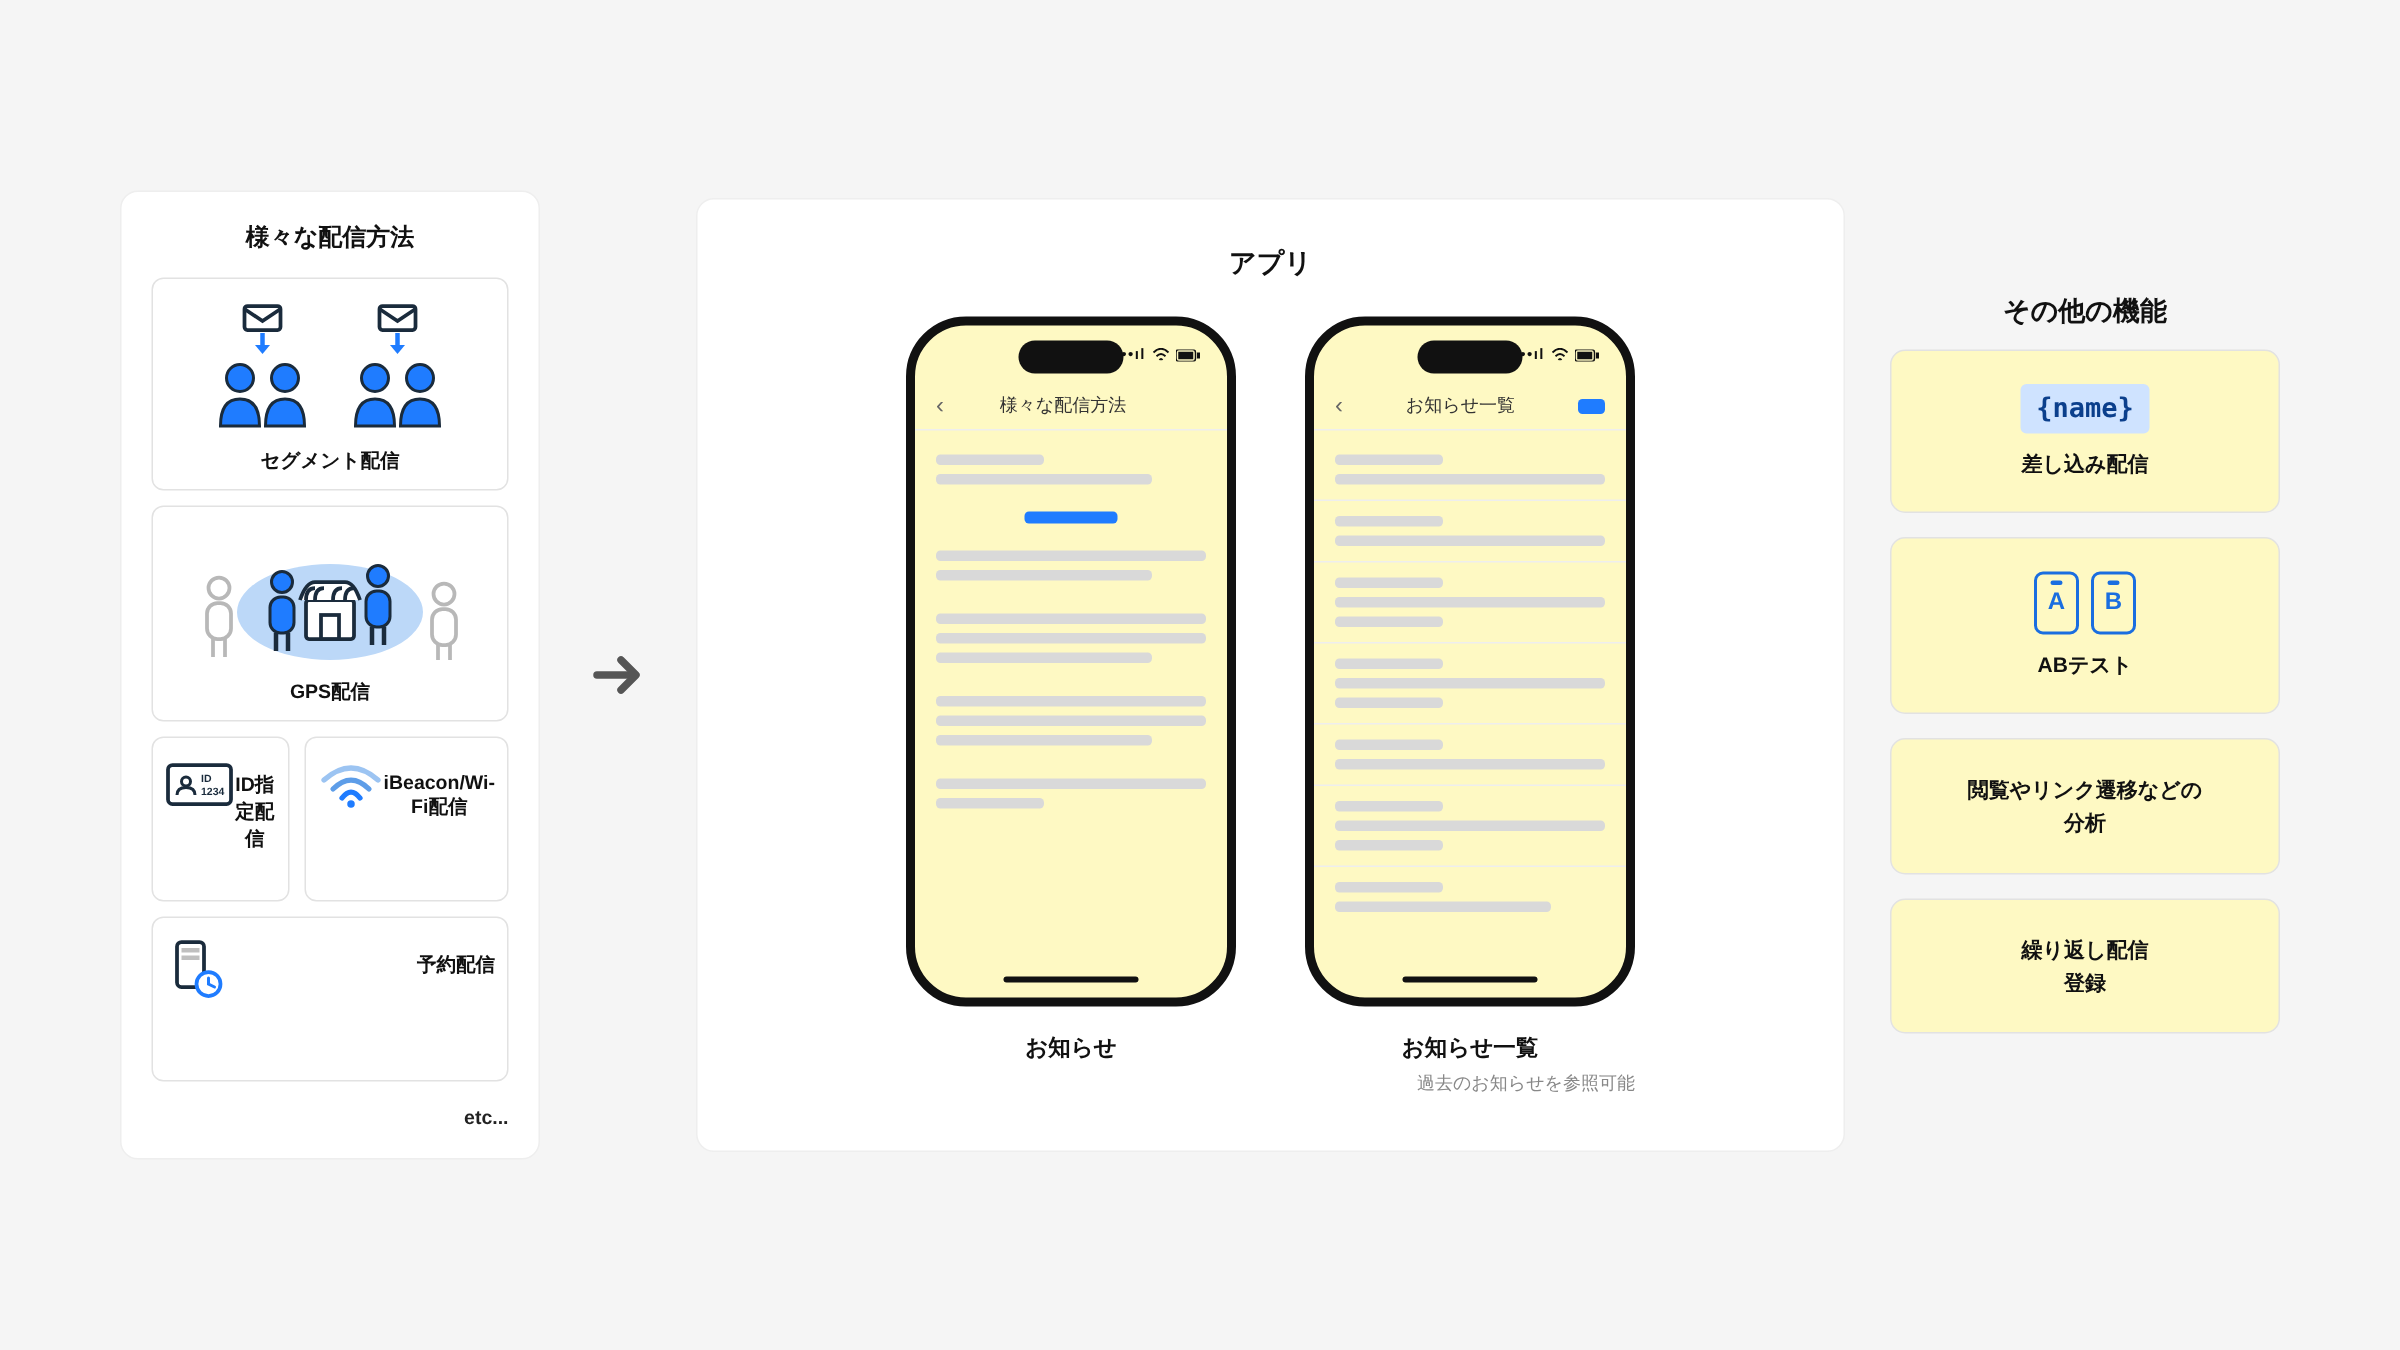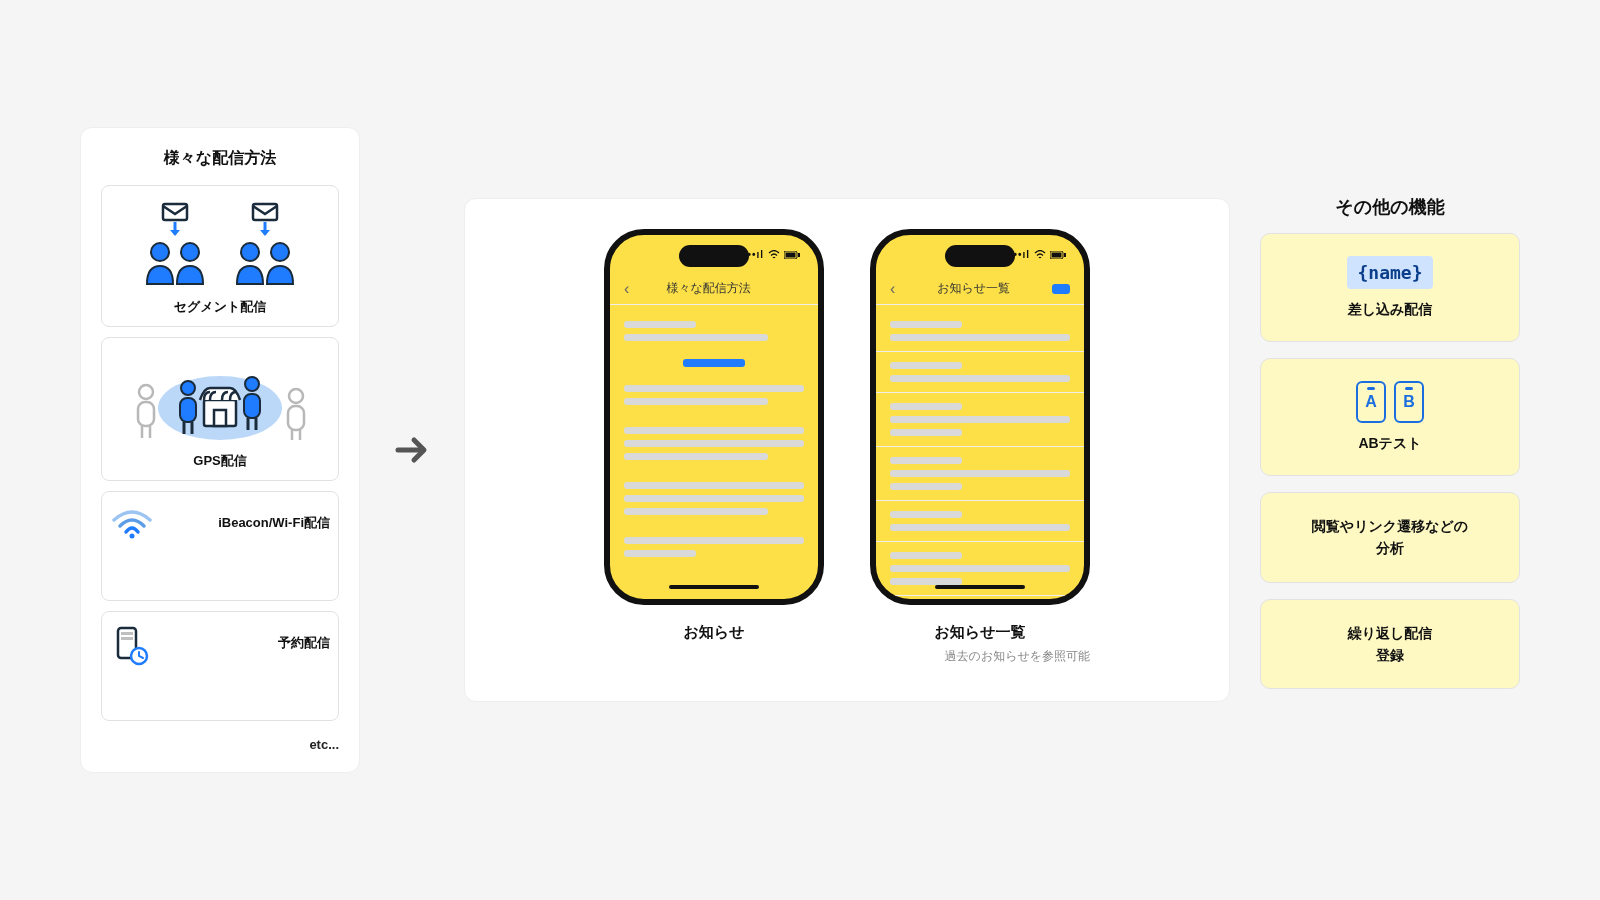--- a/index.html
+++ b/index.html
@@ -48,22 +48,22 @@
     .arrow {
       width: 44px; height: 44px; display:flex; align-items:center; justify-content:center;
     }
 
     
     .center-panel { flex: 1; padding: 30px 40px 36px; }
     .center-title { text-align:center; font-size: 18px; font-weight:700; margin-bottom: 24px; }
     .phones { display:flex; gap: 46px; justify-content:center; }
     .phone-block { text-align:center; }
     .phone {
-      width: 220px; height: 376px; border: 6px solid #111; border-radius: 40px;
-      background: #fde047; position: relative; overflow: hidden;
+      width: 220px; height: 460px; border: 6px solid #111; border-radius: 40px;
+      background: #fef9c3; position: relative; overflow: hidden;
     }
     .island {
       position:absolute; top:10px; left:50%; transform:translateX(-50%);
       width: 70px; height: 22px; background:#111; border-radius: 14px;
     }
     .status-icons {
       position:absolute; top:14px; right:18px; font-size:10px; letter-spacing:1px; color:#111; font-weight:600;
       display:flex; gap:4px; align-items:center;
     }
     .nav {
@@ -187,20 +187,32 @@
             <circle cx="186" cy="44" r="7"></circle>
             <rect x="178" y="54" width="16" height="24" rx="7"></rect>
             <path d="M182 78 L182 88 M190 78 L190 88"></path>
           </g>
         </svg>
       </div>
       <div class="card-label">GPS配信</div>
     </div>
 
     <div class="card-grid">
+      <div class="card">
+        <div class="icon-wrap">
+          <svg width="46" height="34" viewBox="0 0 46 34">
+            <rect x="2" y="4" width="42" height="26" rx="3" fill="none" stroke="#1a2b3c" stroke-width="2.5"></rect>
+            <circle cx="14" cy="15" r="3" fill="none" stroke="#1a2b3c" stroke-width="2"></circle>
+            <path d="M8 24 Q8 19 14 19 Q20 19 20 24" fill="none" stroke="#1a2b3c" stroke-width="2"></path>
+            <text x="24" y="15" font-size="7" font-weight="700" fill="#1a2b3c">ID</text>
+            <text x="24" y="24" font-size="7" font-weight="700" fill="#1a2b3c">1234</text>
+          </svg>
+        </div>
+        <div class="card-label">ID指定配信</div>
+      </div>
       <div class="card">
         <div class="icon-wrap">
           <svg width="44" height="34" viewBox="0 0 44 34">
             <path d="M4 14 Q22 -2 40 14" fill="none" stroke="#9cc4f2" stroke-width="3.5" stroke-linecap="round"></path>
             <path d="M10 20 Q22 8 34 20" fill="none" stroke="#5d9de8" stroke-width="3.5" stroke-linecap="round"></path>
             <path d="M16 26 Q22 18 28 26" fill="none" stroke="#1f7cff" stroke-width="3.5" stroke-linecap="round"></path>
             <circle cx="22" cy="30" r="2.5" fill="#1f7cff"></circle>
           </svg>
         </div>
         <div class="card-label">iBeacon/Wi-Fi配信</div>
@@ -226,20 +238,21 @@
   </div>
 
   <div class="arrow">
     <svg width="40" height="40" viewBox="0 0 40 40">
       <path d="M6 20 L30 20" stroke="#555" stroke-width="5" stroke-linecap="round"></path>
       <path d="M22 10 L32 20 L22 30" fill="none" stroke="#555" stroke-width="5" stroke-linecap="round" stroke-linejoin="round"></path>
     </svg>
   </div>
 
   <div class="panel center-panel">
+    <div class="center-title">アプリ</div>
     <div class="phones">
 
       <div class="phone-block">
         <div class="phone">
           <div class="island"></div>
           <div class="status-icons">
             <span>••ıl</span>
             <span>
               <svg width="12" height="10" viewBox="0 0 12 10">
                   <path d="M1 3 Q6 -2 11 3 M3 5.5 Q6 2.5 9 5.5 M5 8 Q6 6.5 7 8" fill="none" stroke="#111" stroke-width="1.2"></path>

